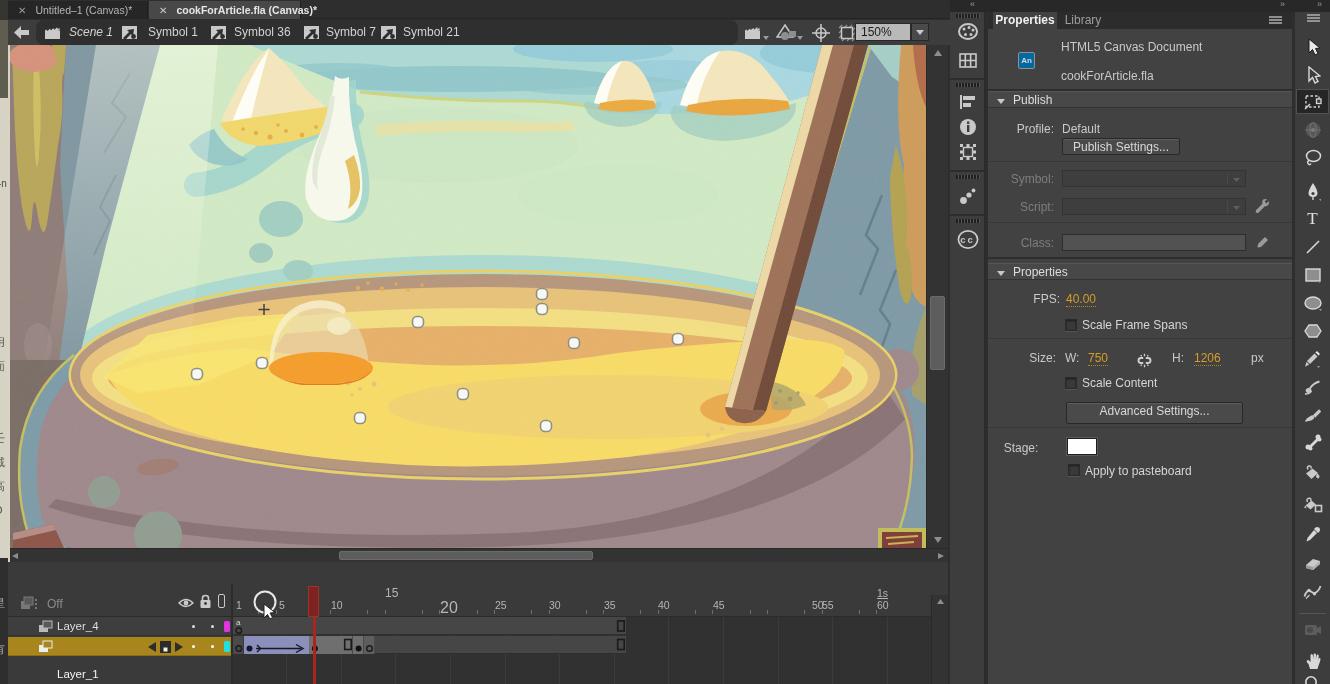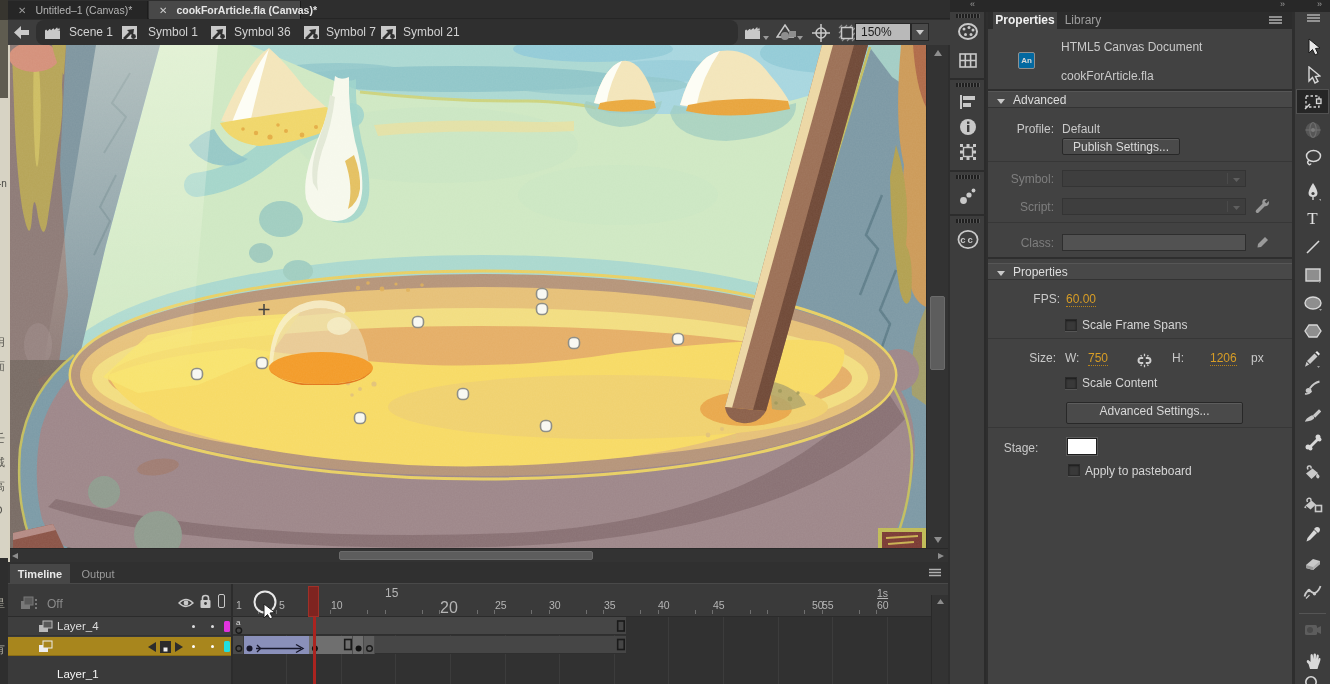--- a/index.html
+++ b/index.html
@@ -44,21 +44,21 @@
       <path d="M 9 2 L 9 6 L 17 6 L 17 11 L 9 11 L 9 15 L 2 8.5 Z" fill="#c9c9c9"></path>
     </svg>
 
     <div class="abs" style="left:28px;top:0;width:702px;height:25px;background:#2f2f2f;border-radius:8px;"></div>
 
     <svg class="abs" style="left:36px;top:5px;" width="18" height="15" viewBox="0 0 18 15">
       <rect x="1" y="6" width="15" height="8" fill="#c9c9c9"></rect>
       <polygon points="1,5 15,2 16,5.5 2,8" fill="#c9c9c9"></polygon>
       <path d="M 3 5.4 L 5.2 3 M 6.5 4.7 L 8.7 2.4 M 10 4 L 12.2 1.9 M 13.5 3.3 L 15.4 1.6" stroke="#2f2f2f" stroke-width="1.8"></path>
     </svg>
-    <span class="abs" style="left:61px;top:5px;color:#d2d2d2;font-size:12px;">Scene 1</span>
+    <span class="abs" style="left:61px;top:5px;color:#d2d2d2;font-size:12px;font-style:italic;">Scene 1</span>
     <svg class="abs" style="left:113px;top:5px;" width="17" height="15" viewBox="0 0 17 15">
         <rect x="1" y="1" width="15" height="13" fill="#c9c9c9"></rect>
         <path d="M 2 13 L 8 7 L 6 5 L 13 4 L 12 11 L 10 9 L 4 15 Z" fill="#2f2f2f"></path>
         <circle cx="12.5" cy="11.5" r="2.4" fill="#2f2f2f"></circle>
       </svg>
     <span class="abs" style="left:140px;top:5px;color:#d2d2d2;font-size:12px;">Symbol 1</span>
     <svg class="abs" style="left:202px;top:5px;" width="17" height="15" viewBox="0 0 17 15">
         <rect x="1" y="1" width="15" height="13" fill="#c9c9c9"></rect>
         <path d="M 2 13 L 8 7 L 6 5 L 13 4 L 12 11 L 10 9 L 4 15 Z" fill="#2f2f2f"></path>
         <circle cx="12.5" cy="11.5" r="2.4" fill="#2f2f2f"></circle>
@@ -300,27 +300,20 @@
         <polygon points="1,4 7,1 7,7" fill="#8e8e8e"></polygon>
       </svg>
     <div class="abs" style="left:331px;top:2px;width:254px;height:9px;background:#5d5d5d;border:1px solid #6b6b6b;border-radius:2px;"></div>
     <svg class="abs" style="left:929px;top:3px;" width="8" height="8" viewBox="0 0 8 8">
         <polygon points="1,1 7,4 1,7" fill="#8e8e8e"></polygon>
       </svg>
   </div>
 
   <div class="abs" id="timeline" style="left:8px;top:562px;width:940px;height:122px;background:#3a3a3a;">
 
-    <div class="abs" style="left:0;top:0;width:940px;height:22px;background:#303030;border-bottom:1px solid #494949;">
-      <div class="abs" style="left:2px;top:2px;width:60px;height:20px;background:#474747;color:#e8e8e8;font-size:11px;font-weight:bold;text-align:center;line-height:20px;">Timeline</div>
-      <div class="abs" style="left:63px;top:2px;width:54px;height:20px;color:#9a9a9a;font-size:11px;text-align:center;line-height:20px;">Output</div>
-      <svg class="abs" style="left:920px;top:6px;" width="14" height="10" viewBox="0 0 14 10">
-          <path d="M 1 1.5 H 13 M 1 4.5 H 13 M 1 7.5 H 13" stroke="#b0b0b0" stroke-width="1.4"></path>
-        </svg>
-    </div>
 
     <div class="abs" style="left:0;top:22px;width:940px;height:33px;background:#3a3a3a;border-bottom:1px solid #2b2b2b;">
 
       <svg class="abs" style="left:12px;top:12px;" width="26" height="14" viewBox="0 0 26 14">
         <rect x="1" y="5" width="9" height="8" fill="#787878"></rect>
           <rect x="4" y="1" width="9" height="8" fill="#5a5a5a" stroke="#787878"></rect>
         <rect x="15" y="3" width="2" height="2" fill="#787878"></rect>
           <rect x="15" y="7" width="2" height="2" fill="#787878"></rect>
           <rect x="15" y="11" width="2" height="2" fill="#787878"></rect>
       </svg>
@@ -534,21 +527,21 @@
 
     <div class="abs" style="left:30px;top:40px;width:17px;height:17px;background:#0369a1;border:1px solid #909090;border-radius:2px;color:#d8d8d8;font-size:8px;font-weight:bold;text-align:center;line-height:16px;">An</div>
     <span class="abs" style="left:73px;top:28px;color:#c9c9c9;font-size:12px;">HTML5 Canvas Document</span>
     <span class="abs" style="left:73px;top:57px;color:#c9c9c9;font-size:12px;">cookForArticle.fla</span>
     <div class="abs" style="left:0;top:77px;width:304px;height:2px;background:#2e2e2e;"></div>
 
     <div class="abs" style="left:0;top:79px;width:304px;height:17px;background:#484848;border-top:1px solid #565656;border-bottom:1px solid #333333;">
       <svg class="abs" style="left:8px;top:6px;" width="10" height="7" viewBox="0 0 10 7">
           <polygon points="1,1 9,1 5,6" fill="#c9c9c9"></polygon>
         </svg>
-      <span class="abs" style="left:25px;top:1px;color:#dddddd;font-size:12px;">Advanced</span>
+      <span class="abs" style="left:25px;top:1px;color:#dddddd;font-size:12px;">Publish</span>
     </div>
 
     <span class="abs" style="left:0;top:110px;width:66px;text-align:right;color:#c9c9c9;font-size:12px;">Profile:</span>
     <span class="abs" style="left:74px;top:110px;color:#c9c9c9;font-size:12px;">Default</span>
     <div class="abs btn" style="left:74px;top:126px;width:118px;height:17px;">Publish Settings...</div>
     <div class="abs" style="left:0;top:149px;width:304px;height:1px;background:#373737;"></div>
 
     <span class="abs" style="left:0;top:160px;width:66px;text-align:right;color:#7e7e7e;font-size:12px;">Symbol:</span>
     <div class="abs" style="left:74px;top:158px;width:184px;height:17px;background:#3e3e3e;border:1px solid #343434;">
       <div class="abs" style="right:17px;top:2px;width:1px;height:11px;background:#4a4a4a;"></div>
@@ -577,40 +570,40 @@
     <div class="abs" style="left:0;top:245px;width:304px;height:2px;background:#2e2e2e;"></div>
 
     <div class="abs" style="left:0;top:251px;width:304px;height:17px;background:#484848;border-top:1px solid #565656;border-bottom:1px solid #333333;">
       <svg class="abs" style="left:8px;top:6px;" width="10" height="7" viewBox="0 0 10 7">
           <polygon points="1,1 9,1 5,6" fill="#c9c9c9"></polygon>
         </svg>
       <span class="abs" style="left:25px;top:1px;color:#dddddd;font-size:12px;">Properties</span>
     </div>
 
     <span class="abs" style="left:0;top:280px;width:72px;text-align:right;color:#c9c9c9;font-size:12px;">FPS:</span>
-    <span class="abs orange" style="left:78px;top:280px;">60.00</span>
+    <span class="abs orange" style="left:78px;top:280px;">40.00</span>
     <div class="abs cb" style="left:77px;top:307px;"></div>
     <span class="abs" style="left:94px;top:306px;color:#d5d5d5;font-size:12px;">Scale Frame Spans</span>
     <div class="abs" style="left:0;top:326px;width:304px;height:1px;background:#373737;"></div>
 
     <span class="abs" style="left:0;top:339px;width:68px;text-align:right;color:#c9c9c9;font-size:12px;">Size:</span>
     <span class="abs" style="left:77px;top:339px;color:#c9c9c9;font-size:12px;">W:</span>
     <span class="abs orange" style="left:100px;top:339px;">750</span>
     <svg class="abs" style="left:148px;top:340px;" width="17" height="17" viewBox="0 0 17 17">
       <g stroke="#cfcfcf" stroke-width="1.9" fill="none">
         <path d="M 7.2 6 L 5 6 Q 2.5 6 2.5 8.5 Q 2.5 11 5 11 L 7.2 11"></path>
         <path d="M 9.8 6 L 12 6 Q 14.5 6 14.5 8.5 Q 14.5 11 12 11 L 9.8 11"></path>
       </g>
       <g stroke="#cfcfcf" stroke-width="1.3" fill="none">
         <path d="M 8.5 4.2 V 1.8 M 5.8 4.4 L 4.6 3.2 M 11.2 4.4 L 12.4 3.2"></path>
         <path d="M 8.5 12.8 V 15.2 M 5.8 12.6 L 4.6 13.8 M 11.2 12.6 L 12.4 13.8"></path>
       </g>
     </svg>
     <span class="abs" style="left:184px;top:339px;color:#c9c9c9;font-size:12px;">H:</span>
-    <span class="abs orange" style="left:222px;top:339px;">1206</span>
+    <span class="abs orange" style="left:206px;top:339px;">1206</span>
     <span class="abs" style="left:263px;top:339px;color:#c9c9c9;font-size:12px;">px</span>
     <div class="abs cb" style="left:77px;top:365px;"></div>
     <span class="abs" style="left:94px;top:364px;color:#d5d5d5;font-size:12px;">Scale Content</span>
     <div class="abs btn" style="left:78px;top:390px;width:177px;height:22px;">Advanced Settings...</div>
     <div class="abs" style="left:0;top:415px;width:304px;height:1px;background:#373737;"></div>
 
     <span class="abs" style="left:0;top:429px;width:66px;text-align:center;color:#c9c9c9;font-size:12px;">Stage:</span>
     <div class="abs" style="left:79px;top:426px;width:30px;height:17px;background:#ffffff;border:1px solid #1e1e1e;outline:1px solid #5a5a5a;"></div>
     <div class="abs cb" style="left:80px;top:452px;"></div>
     <span class="abs" style="left:97px;top:452px;color:#d5d5d5;font-size:12px;">Apply to pasteboard</span>

